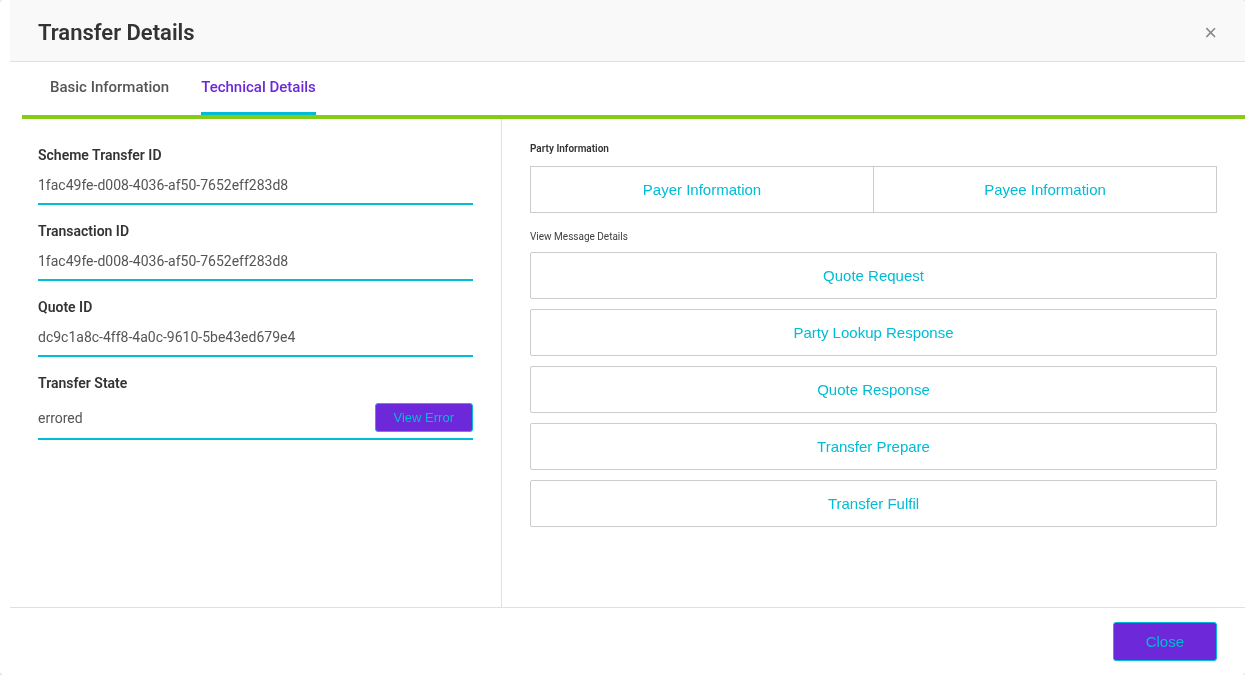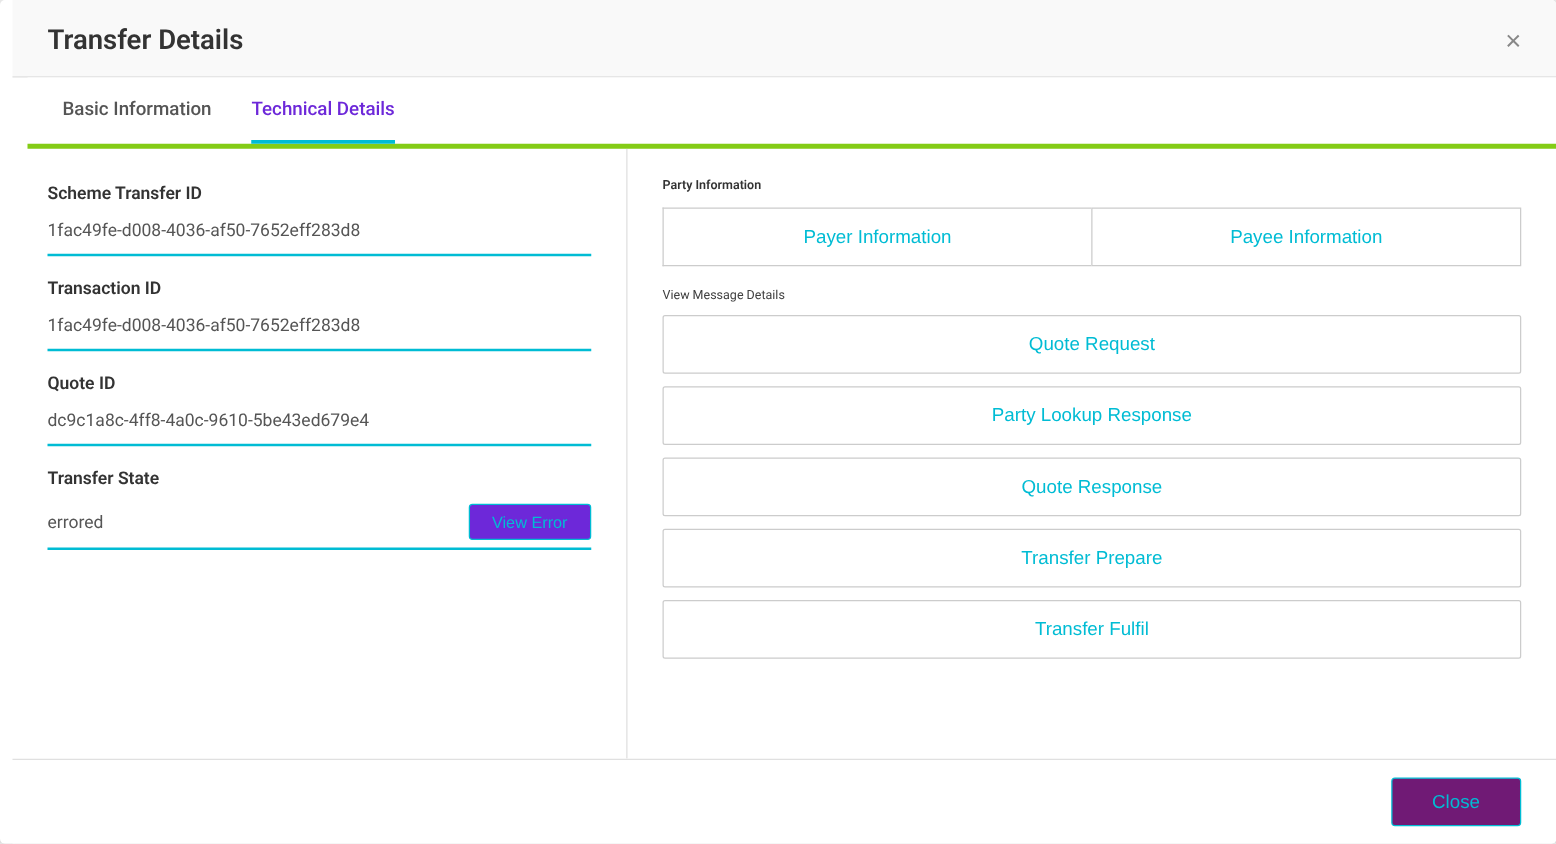--- a/index.html
+++ b/index.html
@@ -176,21 +176,21 @@
       display: flex;
       justify-content: flex-end;
       padding: 14px 28px;
       border-top: 1px solid #e0e0e0;
       background: #fff;
     }
     .close-btn {
       padding: 10px 32px;
       font-size: 15px;
       color: #00bcd4;
-      background: #701a75;
+      background: #6d28d9;
       border: 1px solid #00bcd4;
       border-radius: 3px;
       cursor: pointer;
       font-weight: 500;
     }
   </style>
 </head>
 <body>
 
 <div class="modal">

